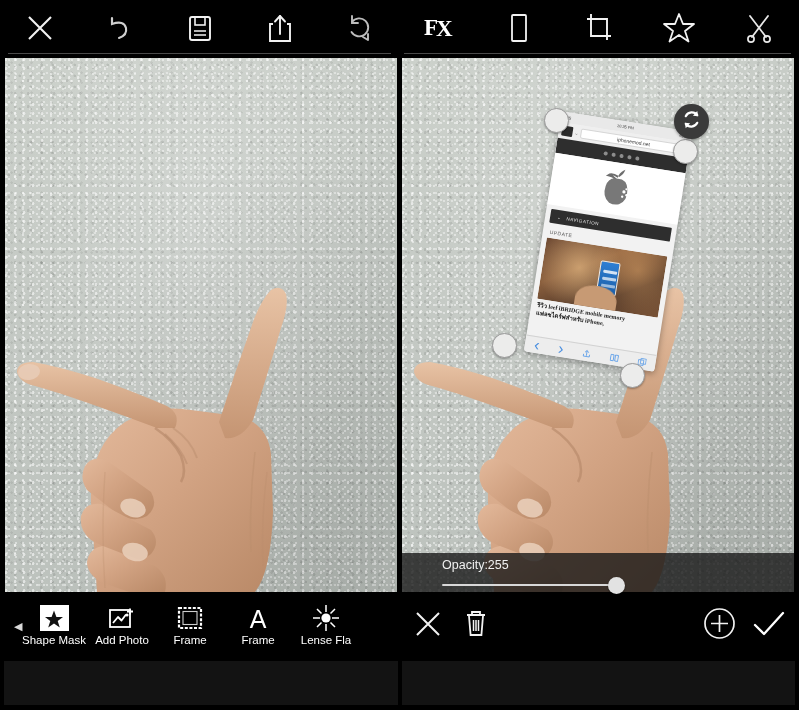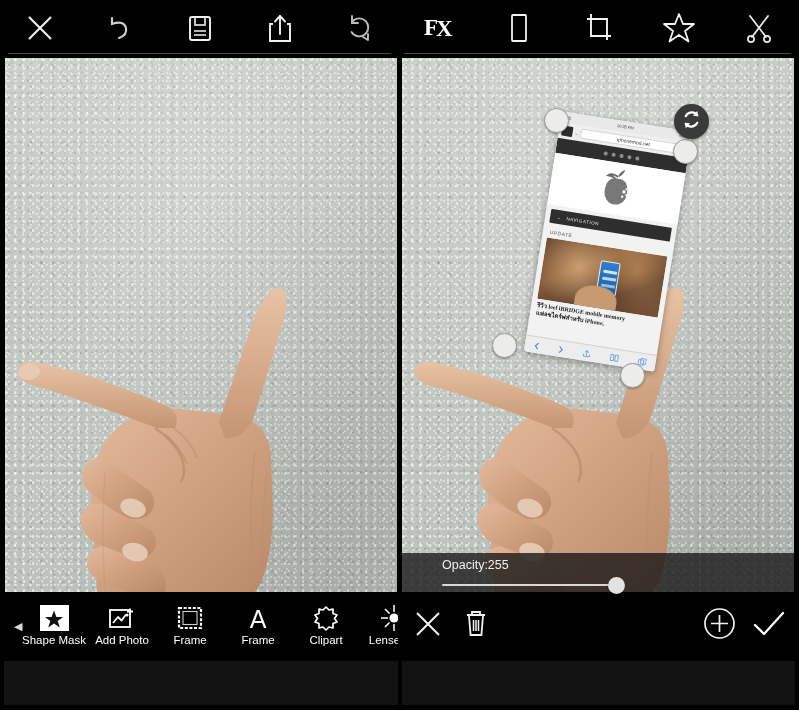--- a/index.html
+++ b/index.html
@@ -519,28 +519,20 @@
 
       <div class="bl-item">
         <span class="ico-box">
           <svg width="28" height="26" viewBox="0 0 28 26">
             <text x="14" y="23" text-anchor="middle" font-family="Liberation Sans, sans-serif" font-size="25" fill="#ffffff">A</text>
           </svg>
         </span>
         <span class="lab">Frame</span>
       </div>
 
-      <div class="bl-item">
-        <span class="ico-box">
-          <svg width="28" height="26" viewBox="0 0 28 26">
-            <path d="M14 2 L17 5 L21 4 L21 8.5 L25 10 L22.5 13.5 L25 17 L21 18.5 L21 23 L17 22 L14 25 L11 22 L7 23 L7 18.5 L3 17 L5.5 13.5 L3 10 L7 8.5 L7 4 L11 5 Z" stroke="#ffffff" stroke-width="1.7" fill="none" stroke-linejoin="round"></path>
-          </svg>
-        </span>
-        <span class="lab">Clipart</span>
-      </div>
 
       <div class="bl-item">
         <span class="ico-box">
           <svg width="28" height="26" viewBox="0 0 28 26">
             <circle cx="14" cy="13" r="4.6" fill="#ffffff"></circle>
             <path d="M14 0 V7 M14 19 V26 M1 13 H8 M20 13 H27 M5 4 L9.5 8.5 M18.5 17.5 L23 22 M23 4 L18.5 8.5 M9.5 17.5 L5 22" stroke="#ffffff" stroke-width="1.5"></path>
           </svg>
         </span>
         <span class="lab">Lense Fla</span>
       </div>

